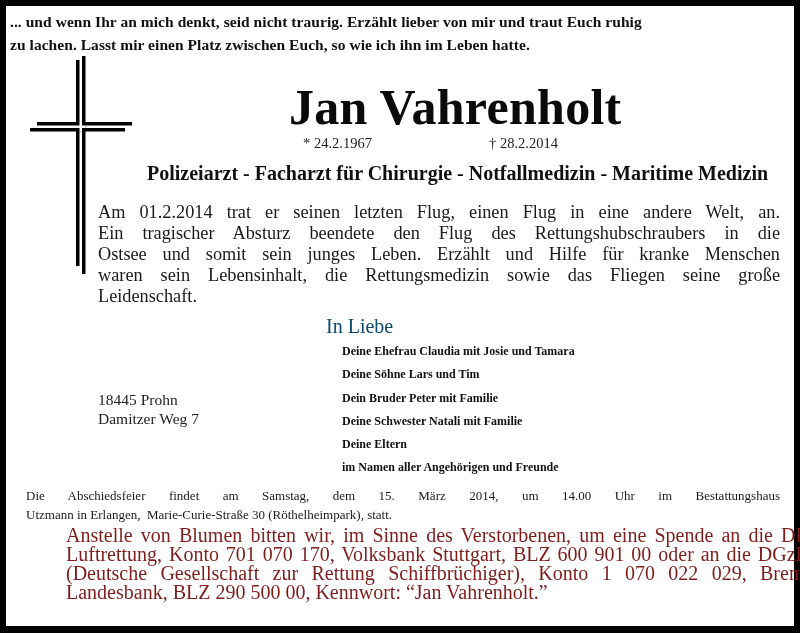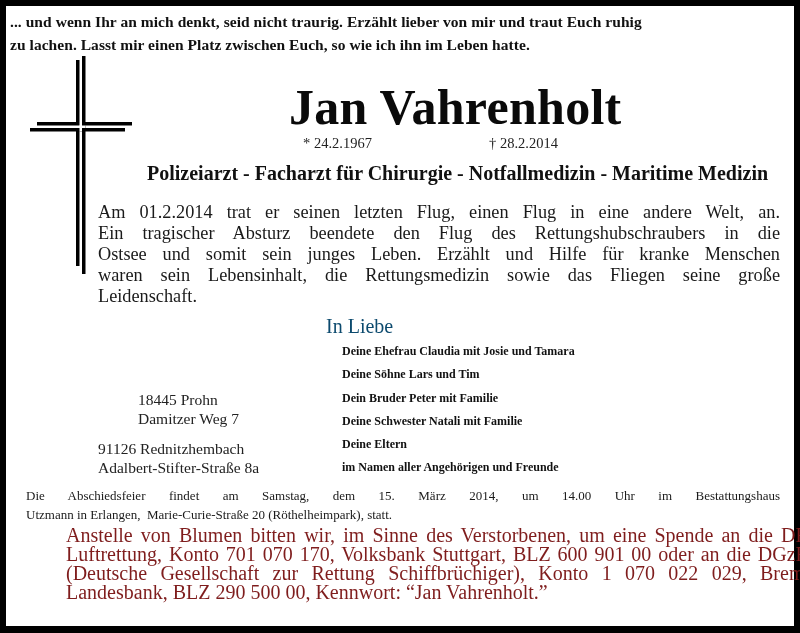--- a/index.html
+++ b/index.html
@@ -29,21 +29,21 @@
     .bio {
       left: 92px; top: 196px; width: 682px; white-space: normal;
       font-size: 18.3px; line-height: 21px; text-align: justify; color: #1a1a1a;
     }
     .bio p { text-align-last: justify; }
     .bio p:last-child { text-align-last: left; }
     .inliebe { left: 320px; top: 310px; font-size: 20px; line-height: 21px; color: #0c4a6e; }
     .family { left: 336px; top: 334px; font-size: 12px; font-weight: bold; line-height: 23.3px; }
     .family div { height: 23.3px; }
     .addr { left: 92px; font-size: 15.5px; line-height: 19px; color: #222; }
-    .addr1 { top: 384px; margin-left: 40px; }
+    .addr1 { top: 384px; }
     .addr2 { top: 433px; }
     .ceremony {
       left: 20px; top: 480px; width: 754px; white-space: normal;
       font-size: 13px; line-height: 19px; color: #1a1a1a;
     }
     .donation {
       left: 20px; top: 520px; width: 754px; white-space: normal;
       font-size: 20px; line-height: 19px; color: #7f1d1d; text-align: justify; margin-left: 40px;
     }
     .donation p { text-align-last: left; }
@@ -91,27 +91,23 @@
     <div>Dein Bruder Peter mit Familie</div>
     <div>Deine Schwester Natali mit Familie</div>
     <div>Deine Eltern</div>
     <div>im Namen aller Angehörigen und Freunde</div>
   </div>
 
   <div class="abs addr addr1">
     <div>18445 Prohn</div>
     <div>Damitzer Weg 7</div>
   </div>
-  <div class="abs addr addr2">
-    <div>91126 Rednitzhembach</div>
-    <div>Adalbert-Stifter-Straße 8a</div>
-  </div>
 
   <div class="abs ceremony">
     <p class="first">Die Abschiedsfeier findet am Samstag, dem 15. März 2014, um 14.00 Uhr im Bestattungshaus</p>
-    <p style="white-space:pre;">Utzmann in Erlangen,  Marie-Curie-Straße 20 (Röthelheimpark), statt.</p>
+    <p style="white-space:pre;">Utzmann in Erlangen,  Marie-Curie-Straße 30 (Röthelheimpark), statt.</p>
   </div>
 
   <div class="abs donation">
     <p>Anstelle von Blumen bitten wir, im Sinne des Verstorbenen, um eine Spende an die DRF Luftrettung, Konto 701 070 170, Volksbank Stuttgart, BLZ 600 901 00 oder an die DGzRS (Deutsche Gesellschaft zur Rettung Schiffbrüchiger), Konto 1 070 022 029, Bremer Landesbank, BLZ 290 500 00, Kennwort: “Jan Vahrenholt.”</p>
   </div>
 
 </div>
 
 </body></html>

